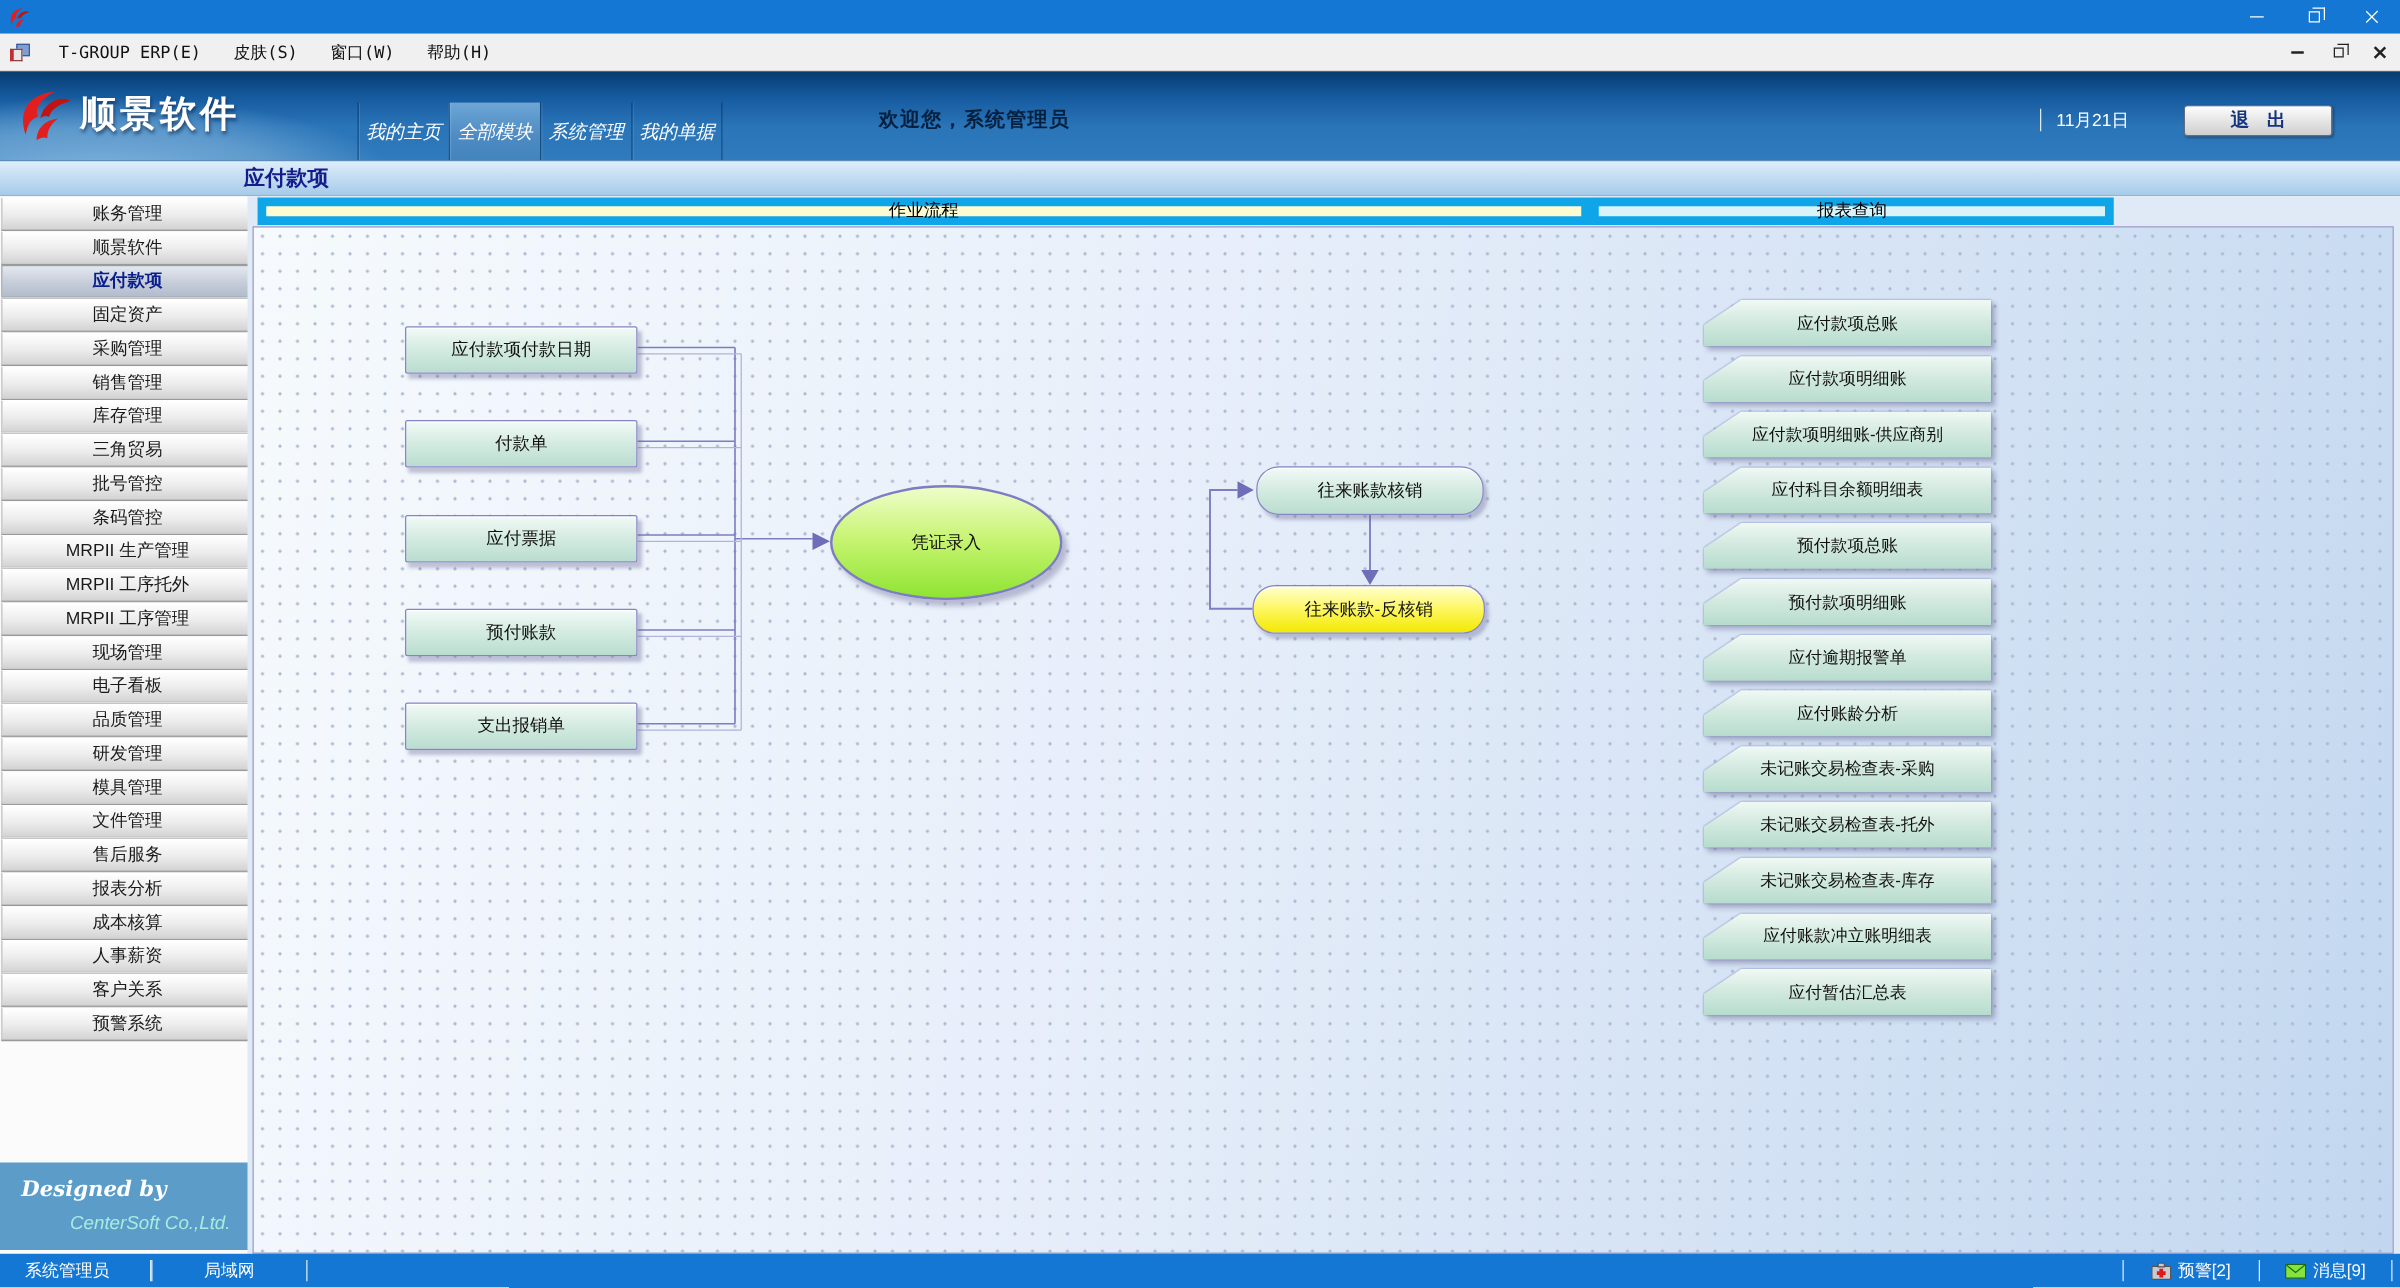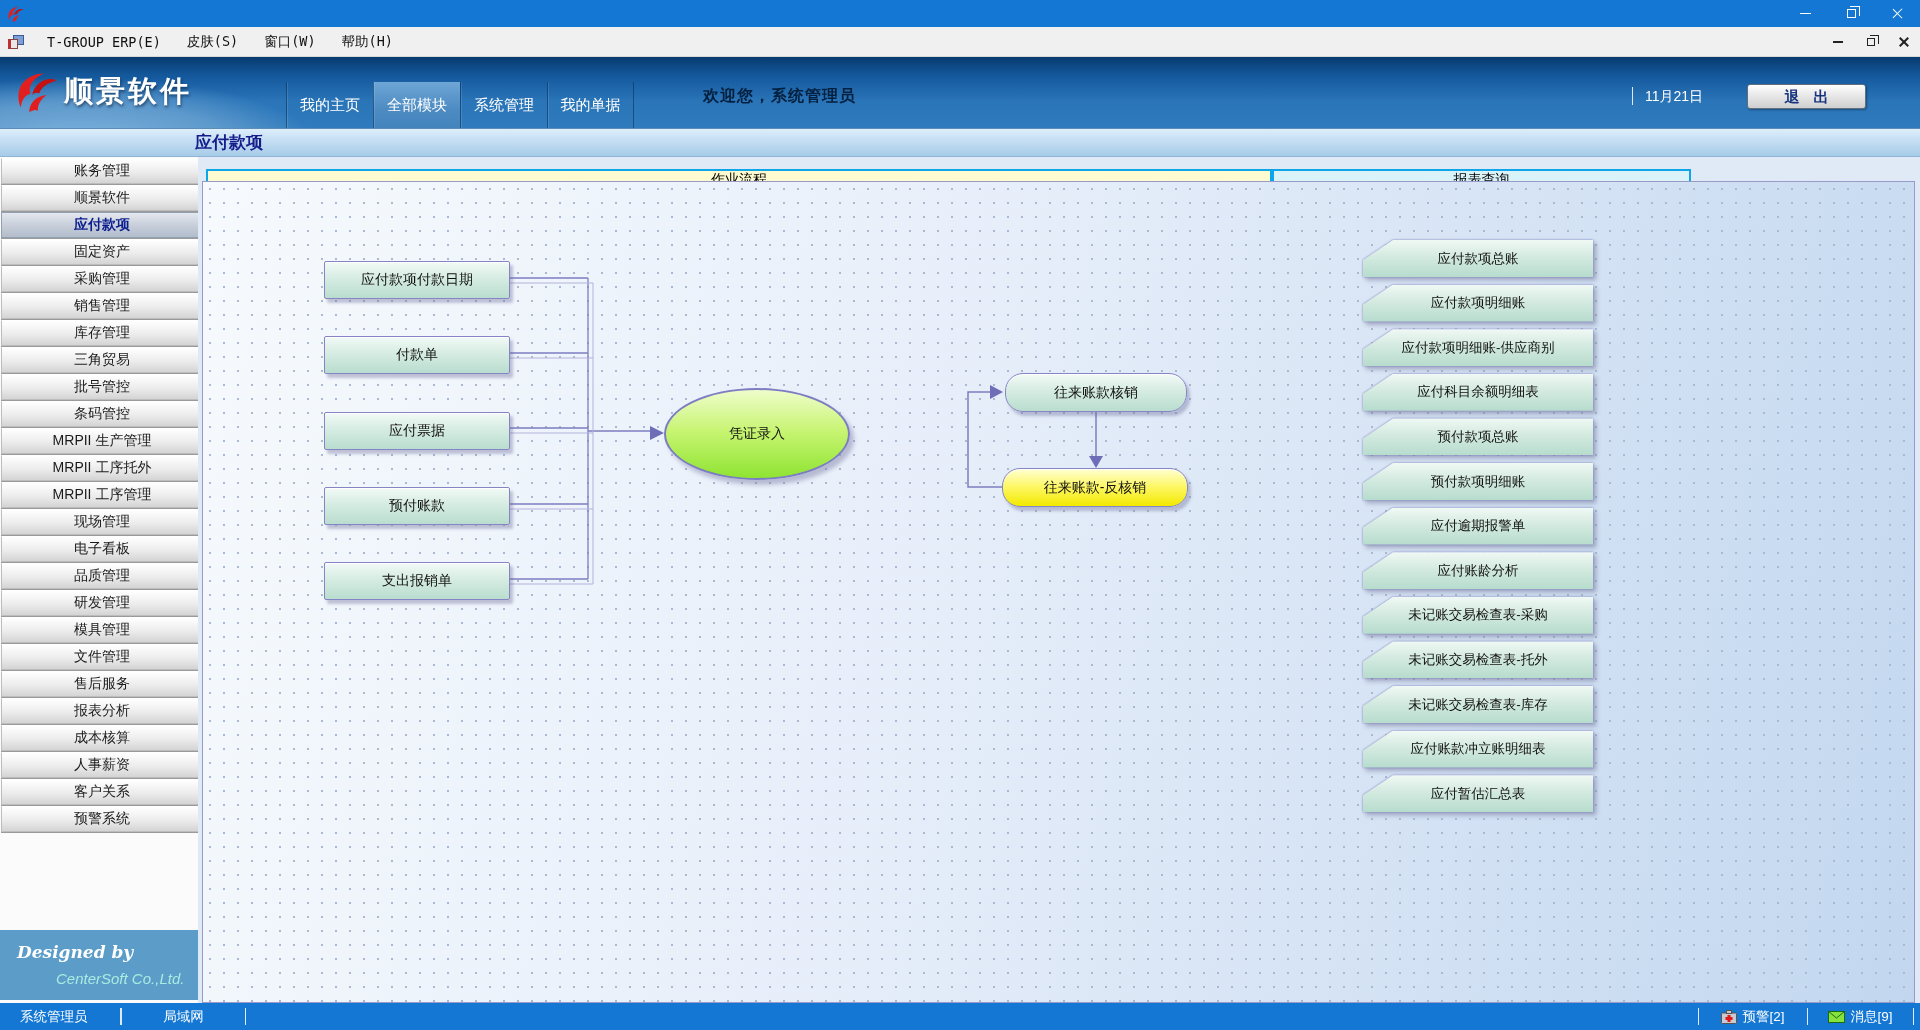--- a/index.html
+++ b/index.html
@@ -42,22 +42,22 @@
   
   .banner { position:absolute; left:0; top:57px; right:0; height:71px;
     background:linear-gradient(180deg,#083a6e 0%,#14589c 26%,#2a74b8 62%,#2f7bbd 100%); overflow:hidden; }
   .banner::before { content:""; position:absolute; left:-60px; top:14px; width:480px; height:130px;
     background:radial-gradient(ellipse 330px 95px at 140px 75px, rgba(135,185,225,.95) 0%, rgba(110,165,210,.75) 45%, rgba(110,165,210,0) 72%); }
   .logo-wrap { position:absolute; left:12px; top:12px; display:flex; align-items:center; }
   .logo-wrap svg { width:46px; height:46px; }
   .logo-text { color:#fff; font-size:29px; font-weight:bold; letter-spacing:3px; margin-left:6px;
     text-shadow:1px 2px 3px rgba(0,20,50,.55); }
   .tabs { position:absolute; left:286px; top:25px; height:46px; display:flex; }
-  .tab { width:87px; display:flex; align-items:center; justify-content:center; color:#fff; font-size:15px;
-    border-left:1px solid rgba(8,45,85,.55); box-shadow:inset 1px 0 0 rgba(255,255,255,.12); cursor:pointer; }
+  .tab { width:73px; display:flex; align-items:center; justify-content:center; color:#fff; font-size:15px;
+    border-left:1px solid rgba(8,45,85,.55); box-shadow:inset 1px 0 0 rgba(255,255,255,.12); cursor:pointer;font-style:italic; }
   .tab:last-child { border-right:1px solid rgba(8,45,85,.55); }
   .tab.active { background:linear-gradient(180deg,#6ea6d6 0%,#4d8bc2 60%,#4384bd 100%); }
   .welcome { position:absolute; left:703px; top:29px; font-size:16px; font-weight:bold; color:#04203f; letter-spacing:1px; }
   .date-box { position:absolute; left:1632px; top:30px; color:#fff; font-size:14px;
     border-left:1.5px solid rgba(255,255,255,.85); padding-left:12px; line-height:18px; }
   .exit-btn { position:absolute; left:1747px; top:27px; width:119px; height:25px;
     background:linear-gradient(180deg,#fefefe 0%,#e8e8e8 45%,#cfcfcf 100%);
     border:1px solid #5f6f7f; border-radius:3px; box-shadow:inset 0 1px 0 #fff, 1px 1px 2px rgba(0,20,40,.4);
     color:#16337f; font-weight:bold; font-size:15px; letter-spacing:5px; text-align:center; line-height:23px;
     padding-left:5px; cursor:pointer; }
@@ -78,21 +78,21 @@
     border:1px solid #bdbdbd; border-top-color:#ffffff; box-shadow:0 1px 0 #9a9a9a; }
   .side-item.selected { background:linear-gradient(180deg,#e4e8ef 0%,#c6cdd9 55%,#b2bccb 100%);
     font-weight:bold; color:#0b1e8e; border-color:#93a0b0; }
   .designed { position:absolute; left:0; right:0; bottom:3px; height:70px; background:#5b9cc9; }
   .designed .by { position:absolute; left:17px; top:12px; color:#fff; font-size:17px; font-weight:bold;
     font-style:italic; font-family:"DejaVu Serif", serif; }
   .designed .co { position:absolute; left:56px; top:40px; color:#a9ebdf; font-size:15px; font-style:italic; }
 
   
   .main { position:absolute; left:198px; top:157px; right:0; bottom:27px; background:#dfeaf6; }
-  .hdr { position:absolute; top:12px; height:22px; border:2px solid #0ea5e9; display:flex; align-items:center;
+  .hdr { position:absolute; top:1px; height:22px; border:7px solid #0ea5e9; display:flex; align-items:center;
     justify-content:center; font-size:14px; color:#000; cursor:pointer; }
   .hdr-flow { left:8px; width:1066px; background:#fdfbcf; }
   .hdr-report { left:1074px; width:419px; background:#d9f3f8; }
   .canvas { position:absolute; left:4px; top:24px; width:1713px; bottom:0; border:1px solid #9a9ac9;
     background-image:radial-gradient(circle, #aab9d2 1px, transparent 1.5px),
       linear-gradient(105deg,#f6fafd 0%,#e8effa 40%,#c2d7ef 100%);
     background-size:14px 14px, 100% 100%; }
 
   
   .flow-layer { position:absolute; left:0; top:0; width:1920px; height:1030px; pointer-events:none; }

